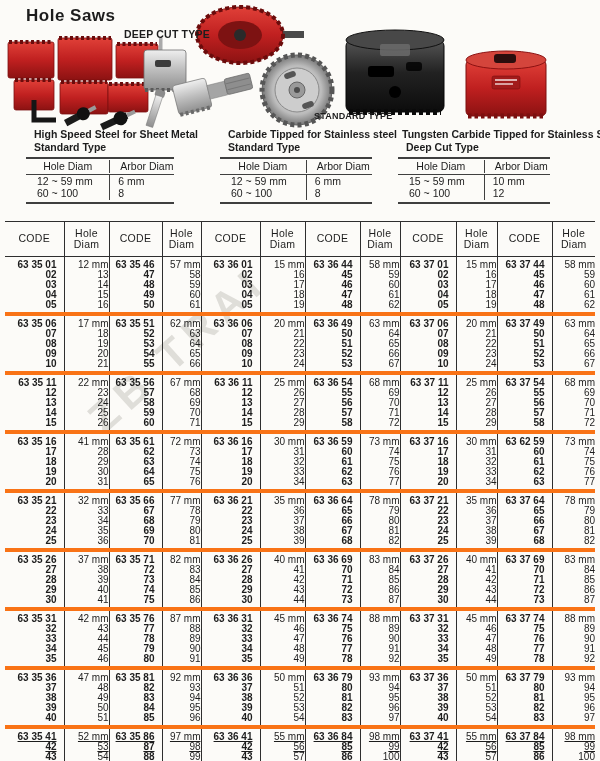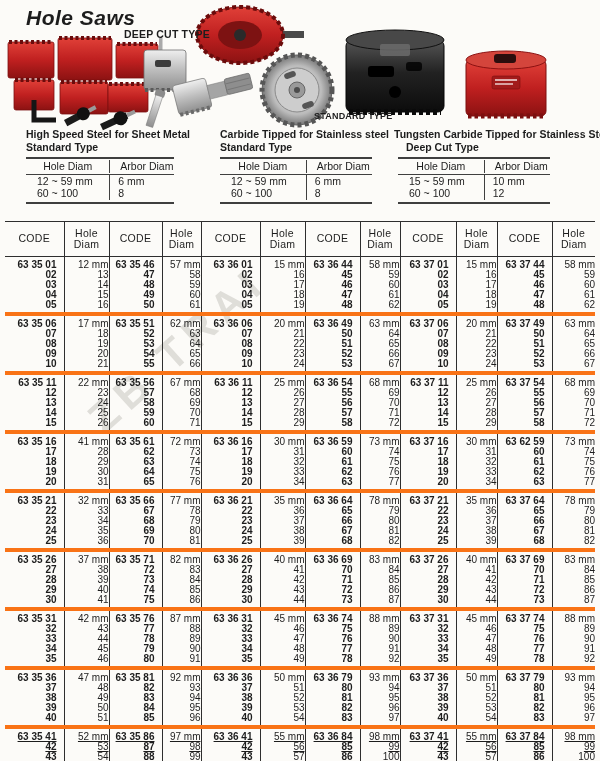--- a/index.html
+++ b/index.html
@@ -1,37 +1,37 @@
 <!DOCTYPE html>
 <html><head>
 <meta charset="utf-8">
 <style>
   html,body{margin:0;padding:0;overflow:hidden;}
   body{background:#e9e9e9;}
   .page{position:relative;width:600px;height:761px;background:#fcfbf8;
         font-family:"Liberation Sans",sans-serif;color:#1d1d1d;overflow:hidden;}
 
-  .title{position:absolute;left:26px;top:6px;font-style:italic;font-weight:bold;
-         font-size:21px;letter-spacing:.5px;}
+  .title{position:absolute;left:26px;top:6px;font-weight:bold;
+         font-size:17px;letter-spacing:.5px;}
   .lbl{position:absolute;font-weight:bold;}
   .lbl-deep{left:124px;top:28px;font-size:10.5px;letter-spacing:.2px;}
   .lbl-std{left:314px;top:111px;font-size:9px;letter-spacing:.2px;}
 
   .products{position:absolute;left:0;top:0;}
 
   .watermark{position:absolute;left:95px;top:400px;transform:rotate(-42deg);
              transform-origin:left center;font-size:42px;font-weight:bold;
              color:rgba(125,118,110,.22);letter-spacing:8px;white-space:nowrap;
              pointer-events:none;}
 
   .section{position:absolute;top:128px;}
   .sec0{left:26px;}
   .sec1{left:220px;}
   .sec2{left:394px;}
-  .sec-title{font-size:10.5px;font-weight:bold;line-height:12.5px;white-space:nowrap;}
+  .sec-title{font-size:10.5px;font-weight:bold;line-height:12.5px;white-space:nowrap;margin-left:8px;}
   .sec2 .sec-line2{margin-left:12px;}
 
   .spec{margin-top:4px;border-top:2px solid #3f3f3f;border-bottom:2px solid #3f3f3f;
         font-size:10.5px;line-height:12.5px;}
   .sec0 .spec{width:148px;}
   .sec1 .spec{width:152px;}
   .sec2 .spec{width:152px;margin-left:4px;}
   .spec .hdr{display:flex;border-bottom:1.5px solid #3f3f3f;padding:1px 0;}
   .spec .row{display:flex;}
   .spec .row:first-of-type{padding-top:2px;}

